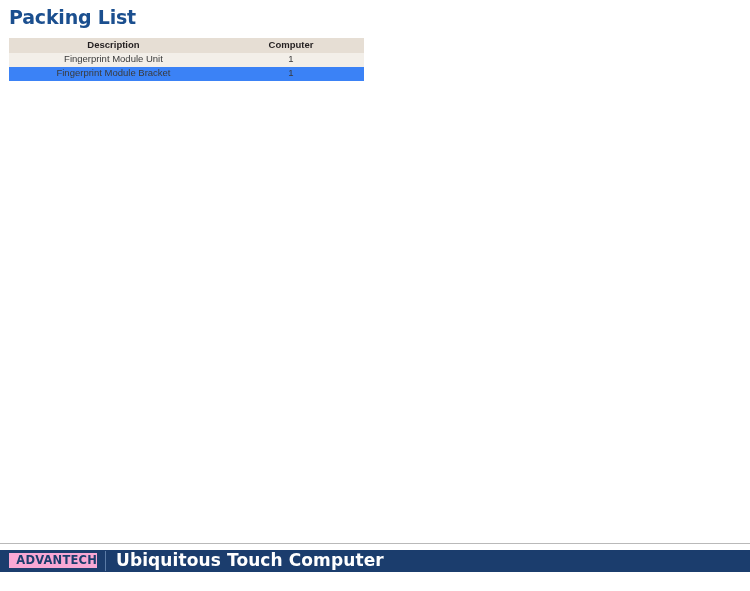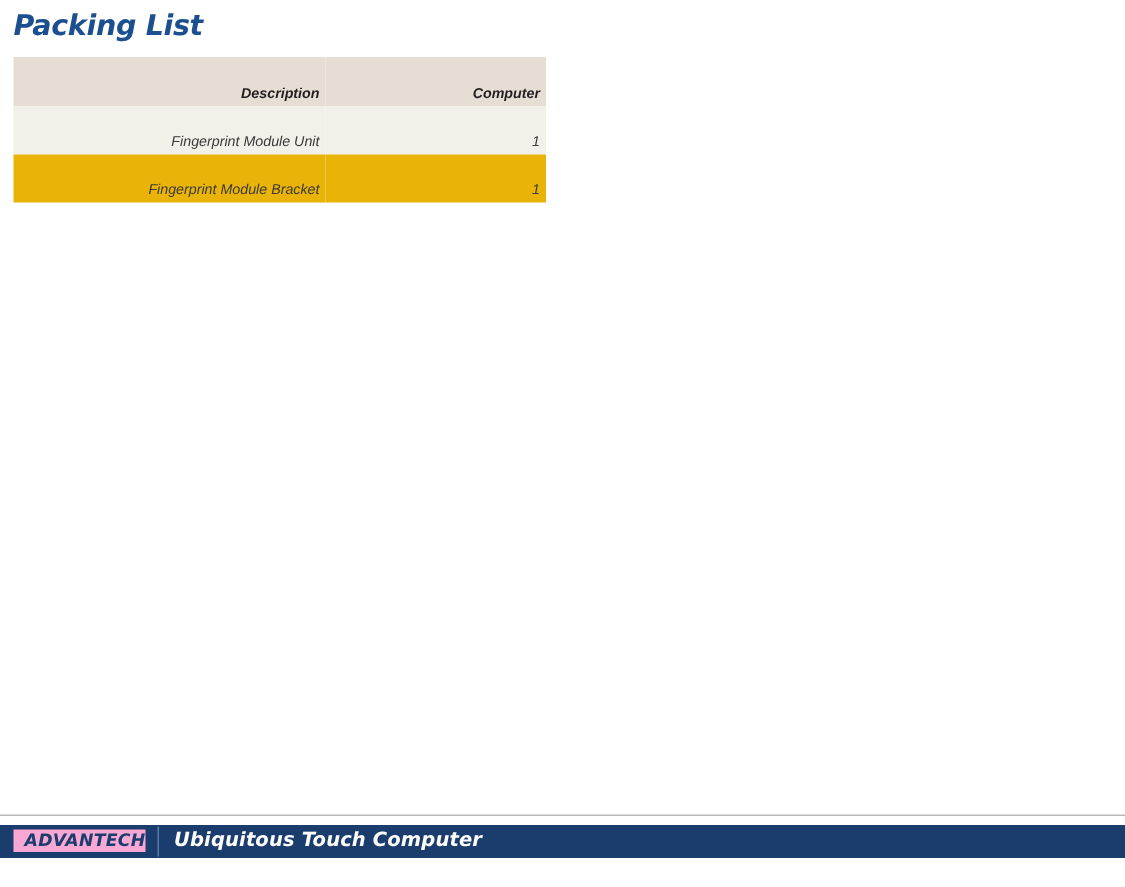--- a/index.html
+++ b/index.html
@@ -12,21 +12,20 @@
     background: #ffffff;
     font-family: "Liberation Sans", sans-serif;
     position: relative;
     overflow: hidden;
   }
 
   .page {
     position: relative;
     width: 594px;
     height: 591px;
-    font-style: italic;
   }
 
   .section-title {
     color: #1b4f8f;
     font-size: 19px;
     font-weight: bold;
     letter-spacing: -0.2px;
     font-family: "DejaVu Sans", "Liberation Sans", sans-serif;
     margin: 0;
   }
@@ -55,22 +54,22 @@
   #ordering-table {
     position: absolute;
     left: 9px;
     top: 135px;
     width: 355px;
     border-collapse: collapse;
     font-size: 9.5px;
   }
 
   table.spec td, table.spec th {
-    padding: 18px 4px 2px 5px;
-    text-align: right;
+    padding: 0 4px 2px 5px;
+    text-align: center;
     vertical-align: middle;
     line-height: 12px;
     border: none;
   }
 
   table.spec thead th {
     background: #e6ded4;
     color: #231f20;
     font-weight: bold;
     font-size: 9.5px;
@@ -80,21 +79,21 @@
   table.spec tbody td {
     color: #3a3a3a;
     font-size: 9.5px;
     height: 12px;
   }
 
   table.spec tbody tr.odd td {
     background: #f3efe9;
   }
   table.spec tbody tr.even td {
-    background: #eab308;
+    background: #3b82f6;
   }
 
   .col-a-packing { width: 210px; }
   .col-b-packing { width: 145px; }
   .col-a-order { width: 120px; }
   .col-b-order { width: 235px; }
 
   
   #footer-bar {
     position: absolute;
@@ -138,21 +137,21 @@
     height: 20px;
     background: #5b7ba6;
   }
 
   #footer-text {
     position: absolute;
     left: 116px;
     top: 553px;
     color: #ffffff;
     font-family: "DejaVu Sans", "Liberation Sans", sans-serif;
-    font-size: 13px;
+    font-size: 17px;
     font-weight: bold;
     letter-spacing: 0.1px;
     line-height: 15px;
   }
 </style>
 </head>
 <body>
 
 <div class="page">
 

